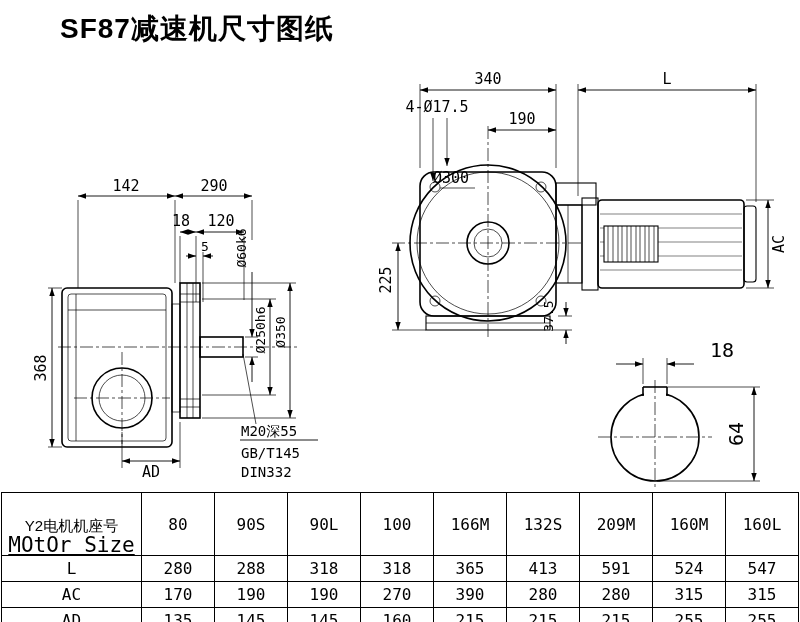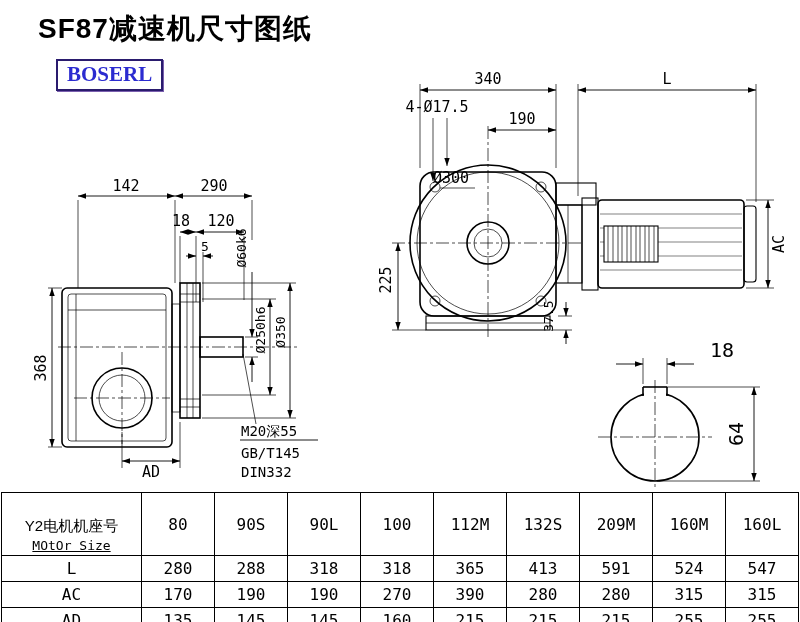--- a/index.html
+++ b/index.html
@@ -1,19 +1,19 @@
 <!DOCTYPE html>
 <html><head>
 <meta charset="utf-8">
 <style>
   html,body { margin:0; padding:0; background:#fff; }
   .page { position:relative; width:800px; height:622px; background:#ffffff; overflow:hidden;
           font-family:"Liberation Sans", sans-serif; color:#000; }
 
-  .title { position:absolute; left:38px; top:10px; font-size:28px; font-weight:700;
+  .title { position:absolute; left:60px; top:10px; font-size:28px; font-weight:700;
            letter-spacing:1px; font-family:"Liberation Sans", sans-serif; }
 
   .brand-box { position:absolute; left:56px; top:59px; padding:1px 9px 2px 9px;
                border:2px solid #2a1b6e; box-shadow:1px 1px 0 #7a5fae;
                font-family:"Liberation Serif", serif; font-weight:700; font-size:21px;
                color:#2b2bd0; background:#fff; }
 
   svg.drawing { position:absolute; left:0; top:0; }
 
   
@@ -35,21 +35,21 @@
   
   table.dim-table { position:absolute; left:1px; top:492px; width:798px;
                     border-collapse:collapse; table-layout:fixed;
                     border:1.5px solid #000;
                     font-family:"DejaVu Sans Mono", monospace; font-size:16px; }
   table.dim-table td { border:1px solid #000; text-align:center; vertical-align:middle; padding:0; }
   tr.hdr  { height:42px; }
   tr.data { height:26px; }
   col.c0 { width:140px; }
   .h1 { font-family:"Liberation Sans", sans-serif; font-size:15px; line-height:20px;margin-top:23px; }
-  .h2 { font-family:"DejaVu Sans Mono", monospace; font-size:13px; line-height:19px; text-decoration:underline; }
+  .h2 { font-family:"DejaVu Sans Mono", monospace; font-size:21px; line-height:19px; text-decoration:underline; }
 </style>
 </head>
 <body>
 
 <div class="page">
 
   <svg class="drawing" width="800" height="492" viewBox="0 0 800 492">
     <defs>
       <marker id="arr" viewBox="0 0 9 7" refX="8.5" refY="3.5" markerWidth="9" markerHeight="7" markerUnits="userSpaceOnUse" orient="auto-start-reverse">
         <path d="M0.5,0.8 L8.5,3.5 L0.5,6.2 Z" fill="#000"></path>
@@ -225,21 +225,20 @@
 
       <line class="ext" x1="667" y1="387" x2="760" y2="387"></line>
       <line class="ext" x1="657" y1="481" x2="760" y2="481"></line>
       <line class="dim" x1="754" y1="387" x2="754" y2="481" marker-start="url(#arr)" marker-end="url(#arr)"></line>
       <text class="dt big" x="743" y="434" transform="rotate(-90 743 434)">64</text>
     </g>
   </svg>
 
   <div class="title">SF87减速机尺寸图纸</div>
 
-  <div class="brand-box">BOSERL</div>
 
   <table class="dim-table">
     <colgroup>
       <col class="c0">
         <col>
         <col>
         <col>
         <col>
         <col>
         <col>
@@ -250,21 +249,21 @@
     <tbody>
         <tr class="hdr">
       <td>
         <div class="h1">Y2电机机座号</div>
         <div class="h2">MOtOr Size</div>
       </td>
       <td>80</td>
       <td>90S</td>
       <td>90L</td>
       <td>100</td>
-      <td>112M</td>
+      <td>166M</td>
       <td>132S</td>
       <td>209M</td>
       <td>160M</td>
       <td>160L</td>
     </tr>
     <tr class="data">
       <td>L</td>
       <td>280</td>
       <td>288</td>
       <td>318</td>

